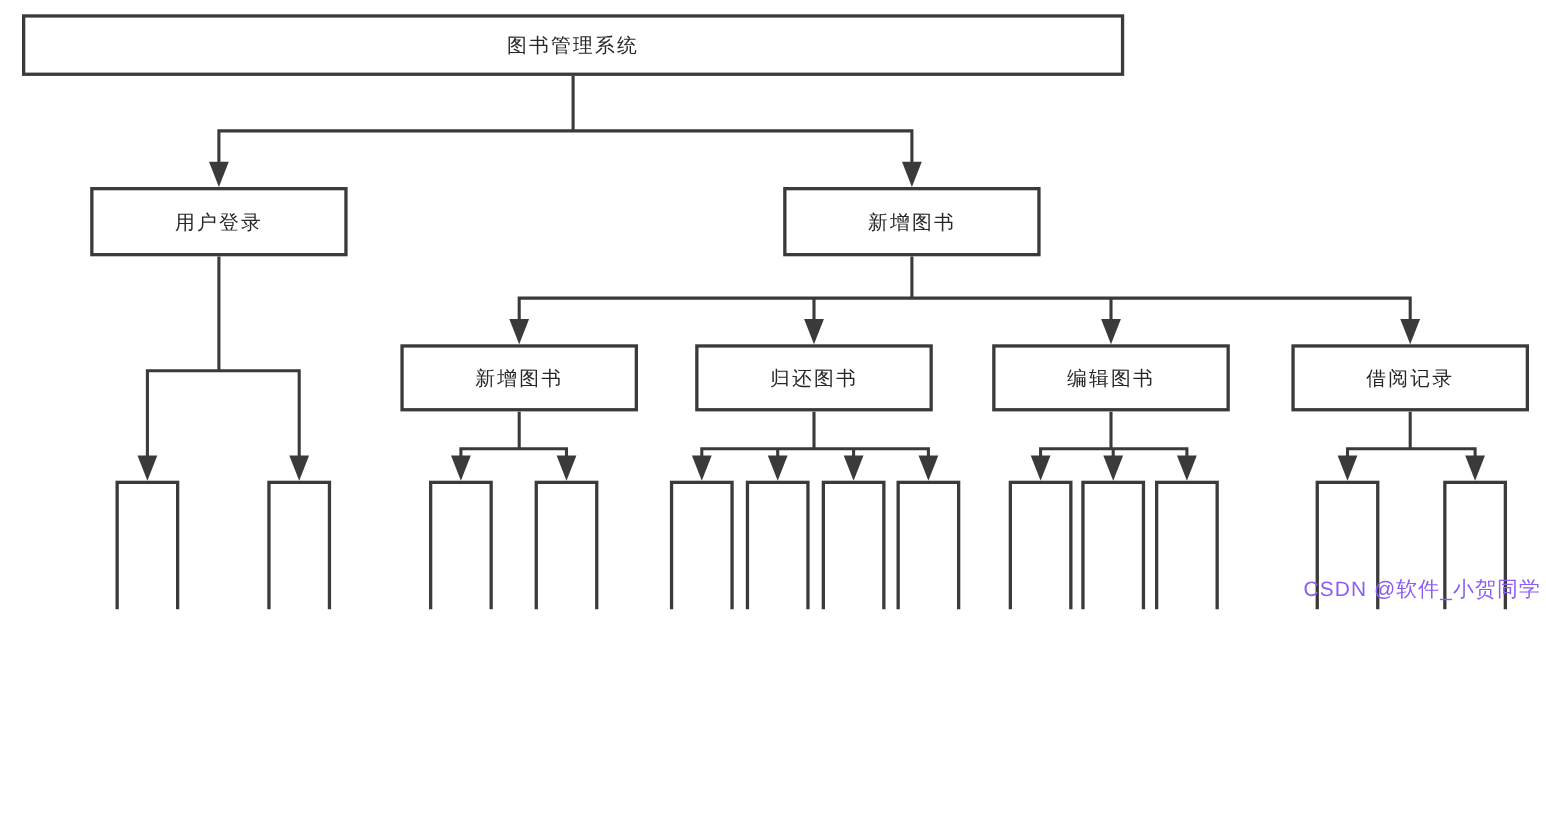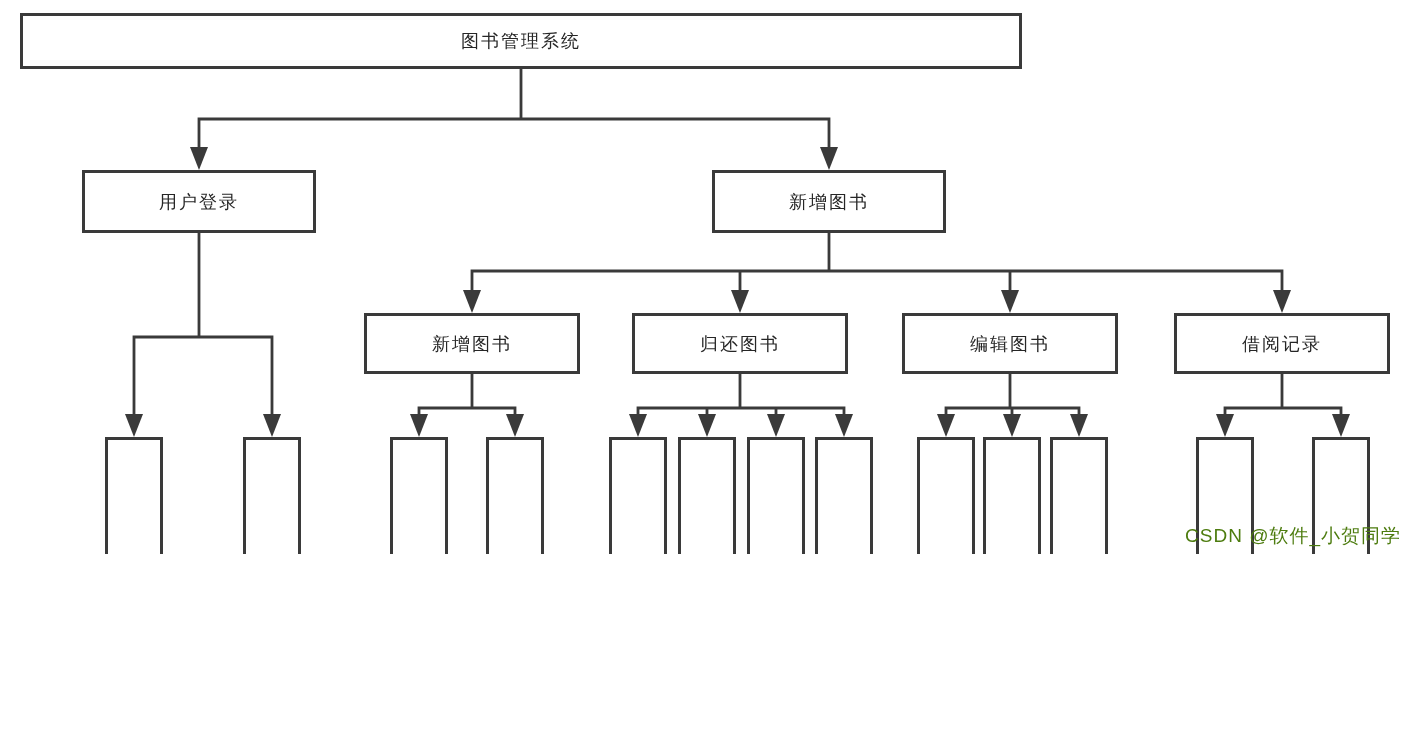--- a/index.html
+++ b/index.html
@@ -40,21 +40,21 @@
     letter-spacing: 5px;
     white-space: normal;
     line-height: 1;
   }
   .watermark {
     position: absolute;
     right: 4px;
     bottom: 5px;
     font-size: 19px;
     letter-spacing: 1px;
-    color: #4d7c0f;
+    color: #8b5cf6;
     z-index: 5;
   }
 </style>
 </head>
 <body>
 
 <div class="stage">
 
   <svg class="connectors" viewBox="0 0 1405 747" xmlns="http://www.w3.org/2000/svg">
     <g stroke="#3a3a3a" stroke-width="2.8" fill="none" stroke-linejoin="miter">

